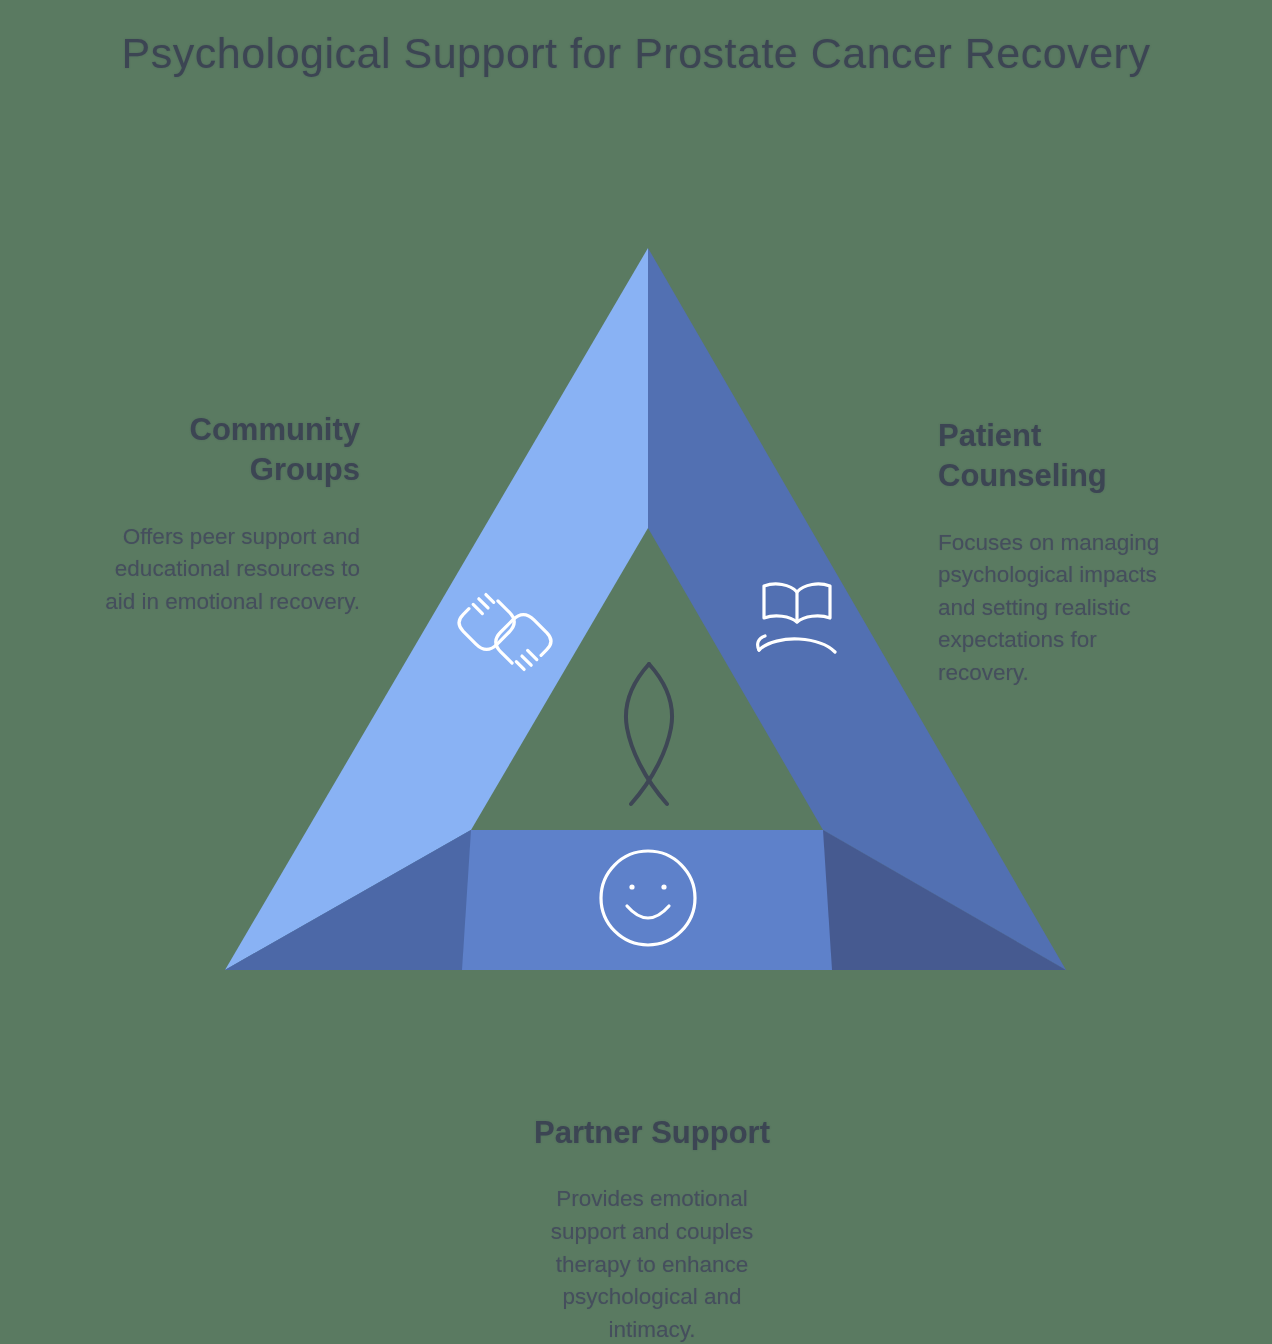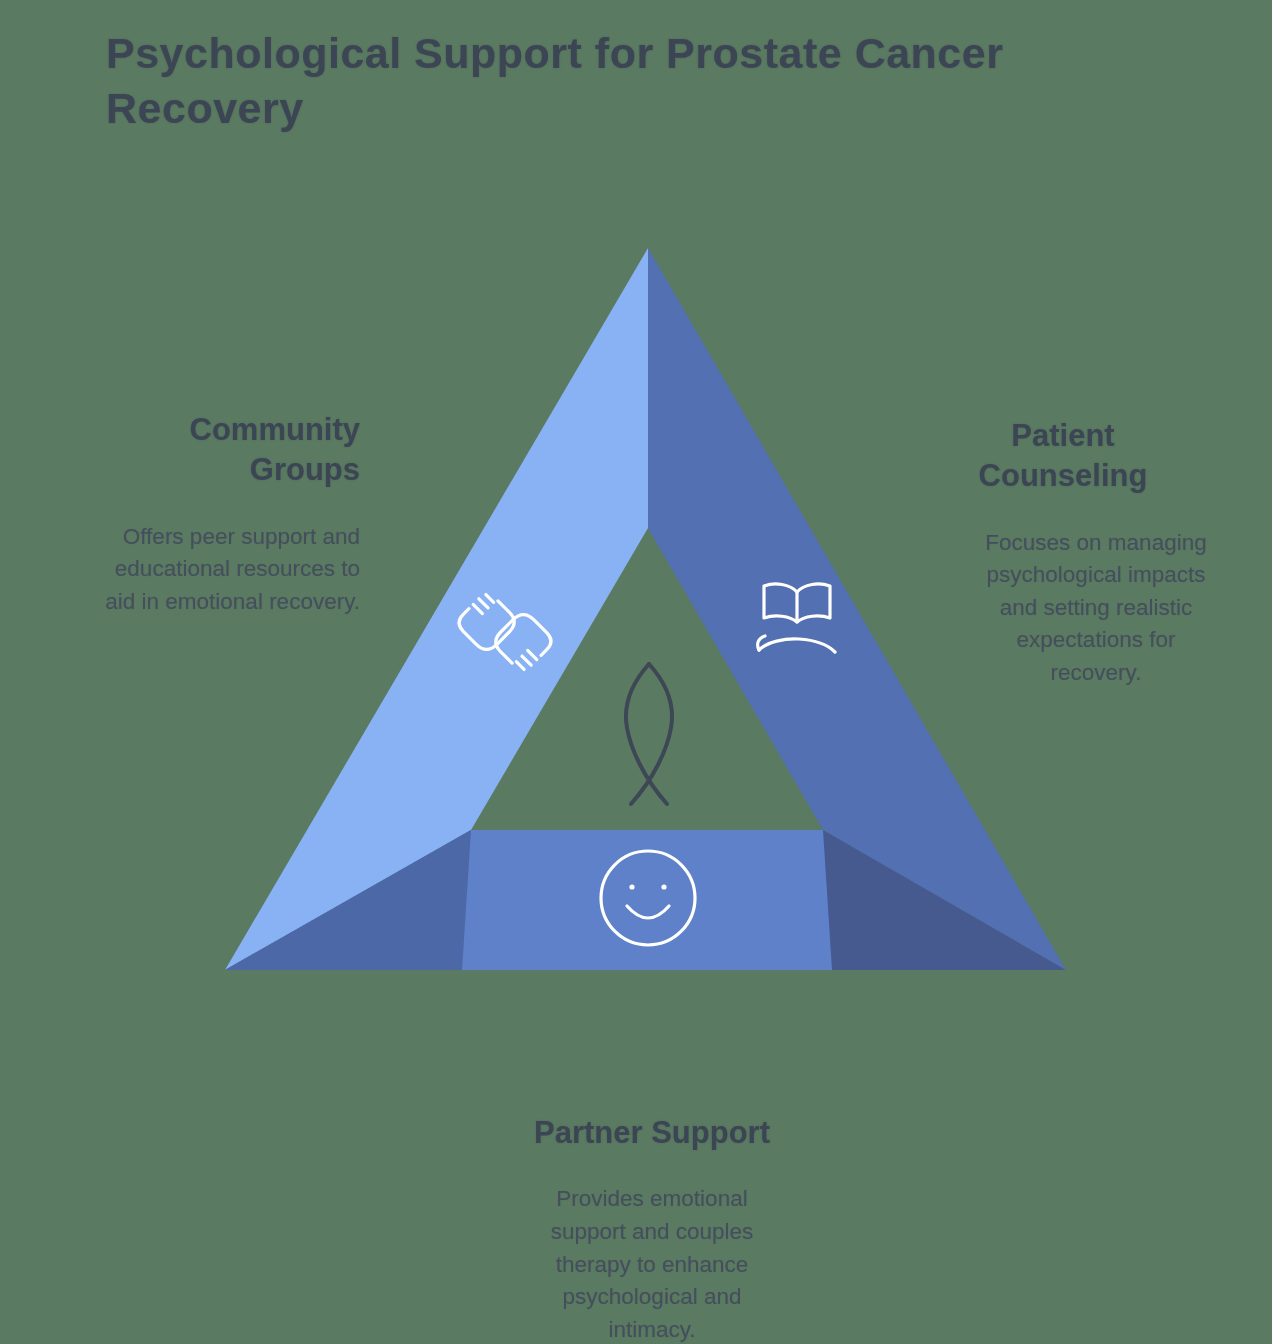--- a/index.html
+++ b/index.html
@@ -14,22 +14,23 @@
     overflow: hidden;
   }
 
   .title {
     position: absolute;
     top: 26px;
     left: 50%;
     transform: translateX(-50%);
     width: 1060px;
     margin: 0;
+    text-align: center;
     font-size: 43px;
-    font-weight: bold;
+    font-weight: normal;
     letter-spacing: 0.5px;
     line-height: 1.28;
     color: #3c4553;
     text-shadow: 0 0 2px rgba(60,69,83,0.35);
   }
 
   .diagram {
     position: absolute;
     left: 0; top: 0;
     width: 1272px;
@@ -47,28 +48,27 @@
     text-shadow: 0 0 2px rgba(60,69,83,0.3);
   }
 
   .bodytext {
     margin-top: 30px;
     font-size: 22.5px;
     font-weight: 500;
     line-height: 1.45;
     color: #454e5d;
     text-shadow: 0 0 1px rgba(69,78,93,0.3);
-    margin-left: 32px;
   }
 
   .community { left: 36px; top: 410px; width: 324px; text-align: right; }
   .community .heading { max-width: 250px; margin-left: auto; }
   .community .bodytext { max-width: 272px; margin-left: auto; }
 
-  .patient { left: 938px; top: 416px; width: 300px; text-align: center; }
+  .patient { left: 938px; top: 416px; width: 300px; text-align: left; }
   .patient .heading { max-width: 250px; }
   .patient .bodytext { max-width: 252px; }
 
   .partner { left: 466px; top: 1113px; width: 372px; text-align: center; }
   .partner .bodytext { max-width: 262px; margin-left: auto; margin-right: auto; }
 </style>
 </head>
 <body>
 
 <div class="canvas">

